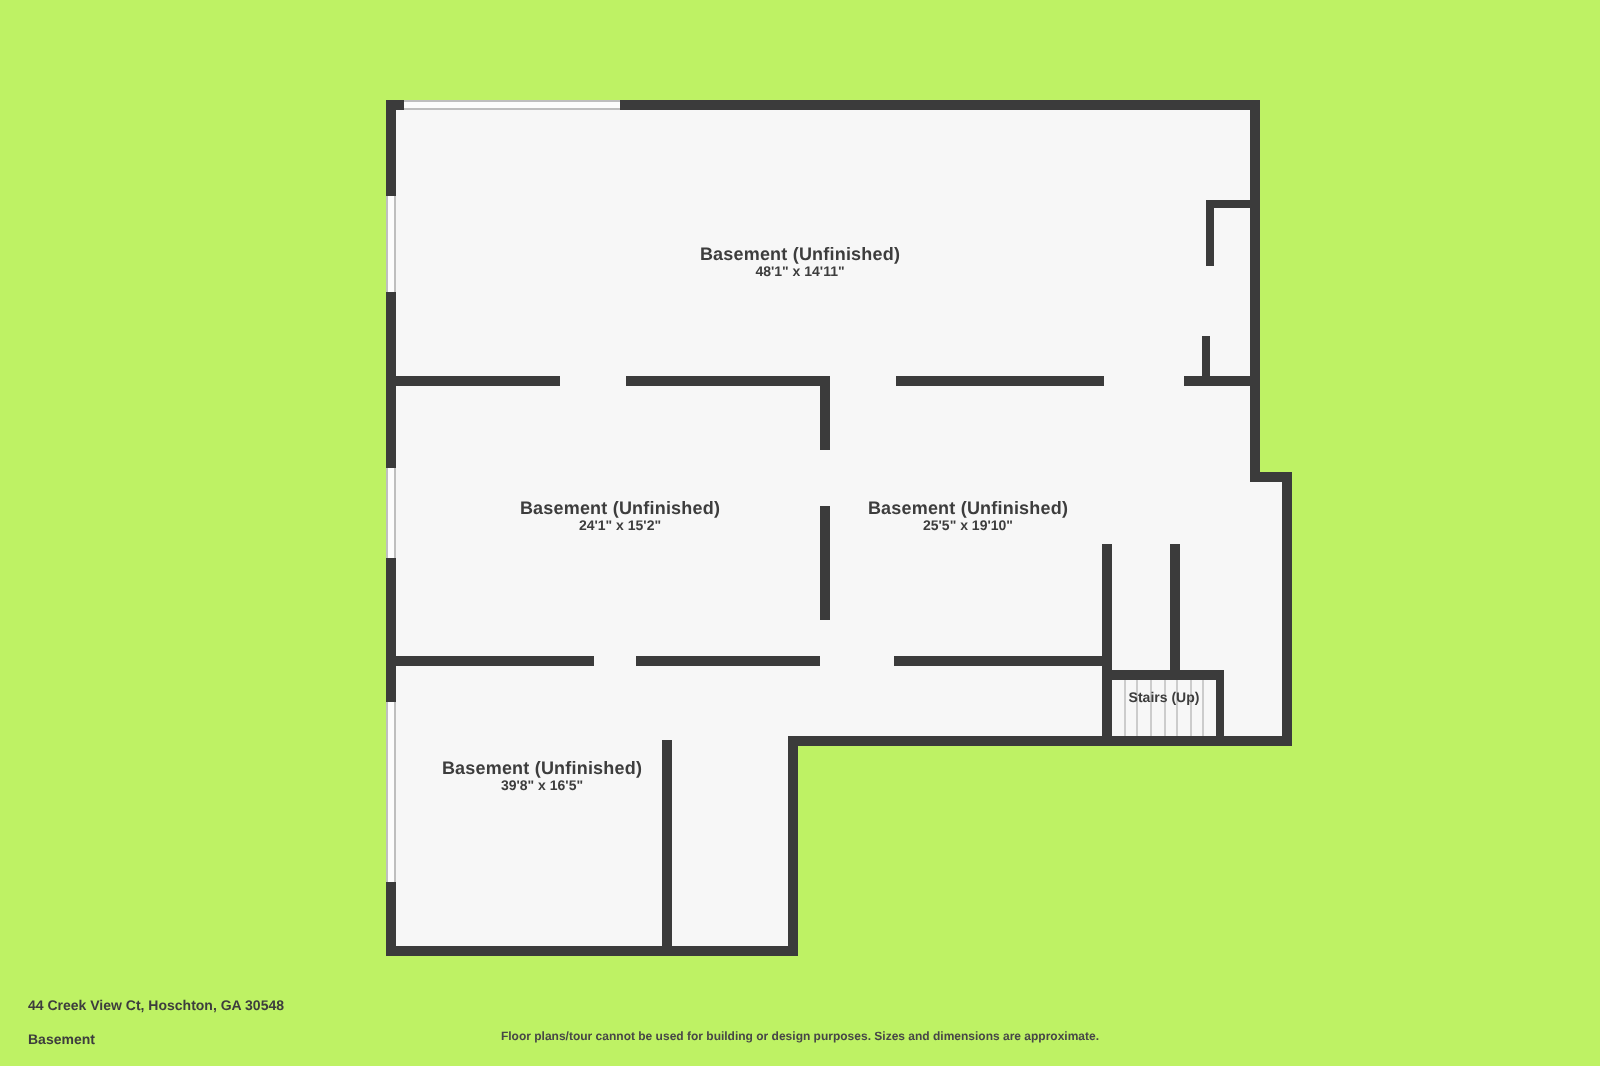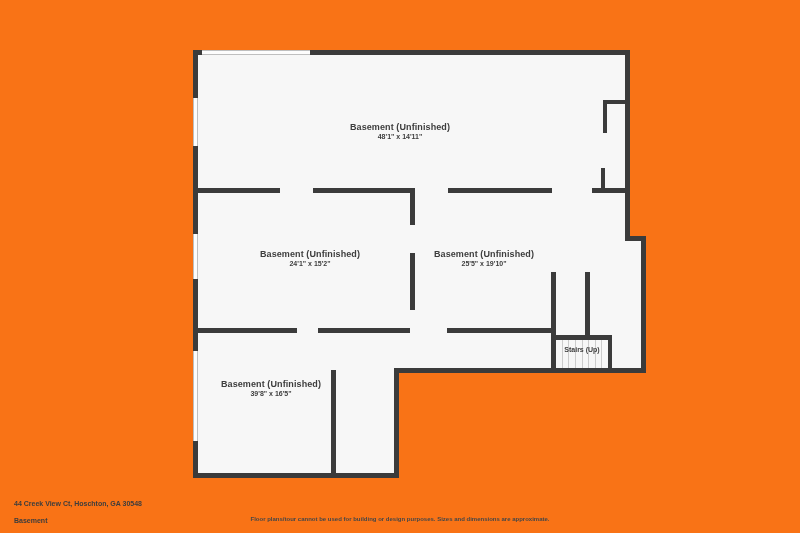--- a/index.html
+++ b/index.html
@@ -5,21 +5,21 @@
   :root{
     --wall:#3b3b3b;
     --floor:#f7f7f7;
     --window-fill:#fdfdfd;
     --window-line:#bfbfbf;
     --tread:#cccccc;
     --ink:#3d3d3d;
   }
   html,body{margin:0;padding:0;background:#ffffff;}
   .canvas{
-    position:relative;width:800px;height:533px;background:#f97316;overflow:hidden;
+    position:relative;width:800px;height:533px;background:#bef264;overflow:hidden;
     font-family:"Liberation Sans",sans-serif;color:var(--ink);
   }
   .floor{position:absolute;background:var(--floor);}
   .wall{position:absolute;background:var(--wall);}
   .window-h{position:absolute;background:var(--window-fill);border-top:1px solid var(--window-line);border-bottom:1px solid var(--window-line);box-sizing:border-box;}
   .window-v{position:absolute;background:var(--window-fill);border-left:1px solid var(--window-line);border-right:1px solid var(--window-line);box-sizing:border-box;}
   .room-label{position:absolute;transform:translateX(-50%);text-align:center;white-space:nowrap;}
   .room-label .rname{font-size:9px;font-weight:bold;letter-spacing:.1px;}
   .room-label .rdims{font-size:7px;font-weight:600;margin-top:1px;}
   .stairs-box{position:absolute;left:556px;top:340px;width:52px;height:28px;display:flex;justify-content:space-evenly;}

